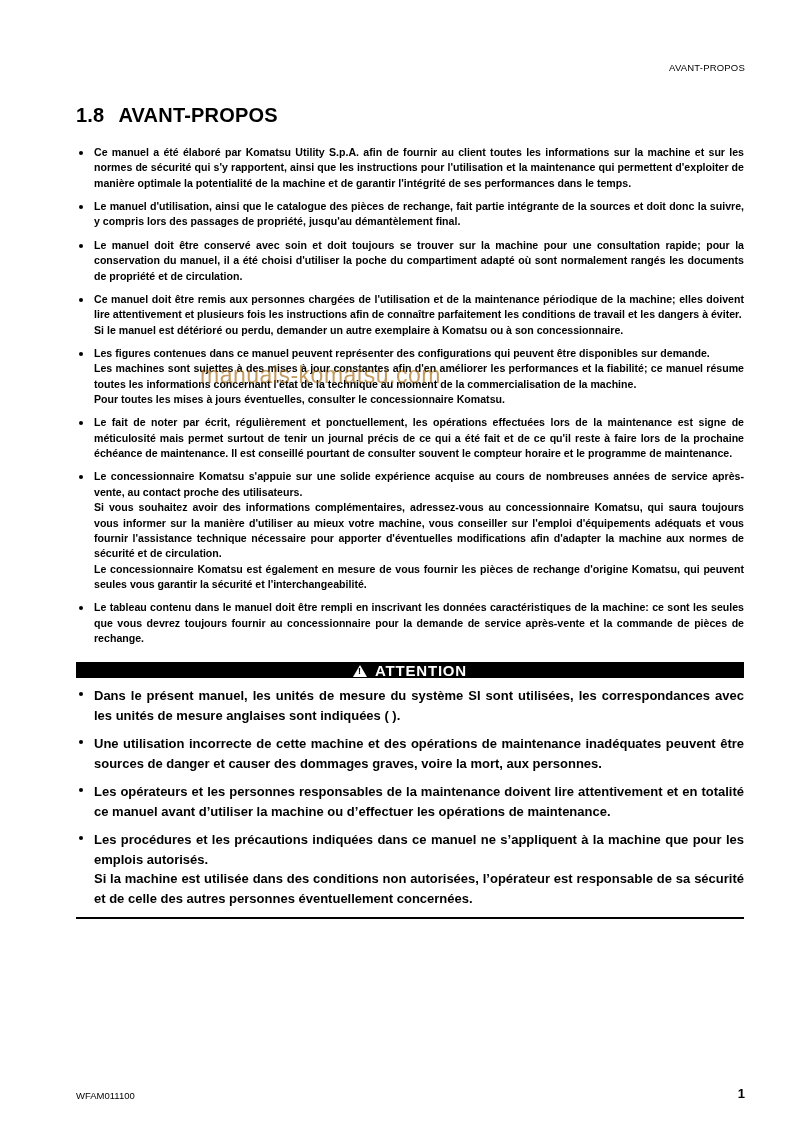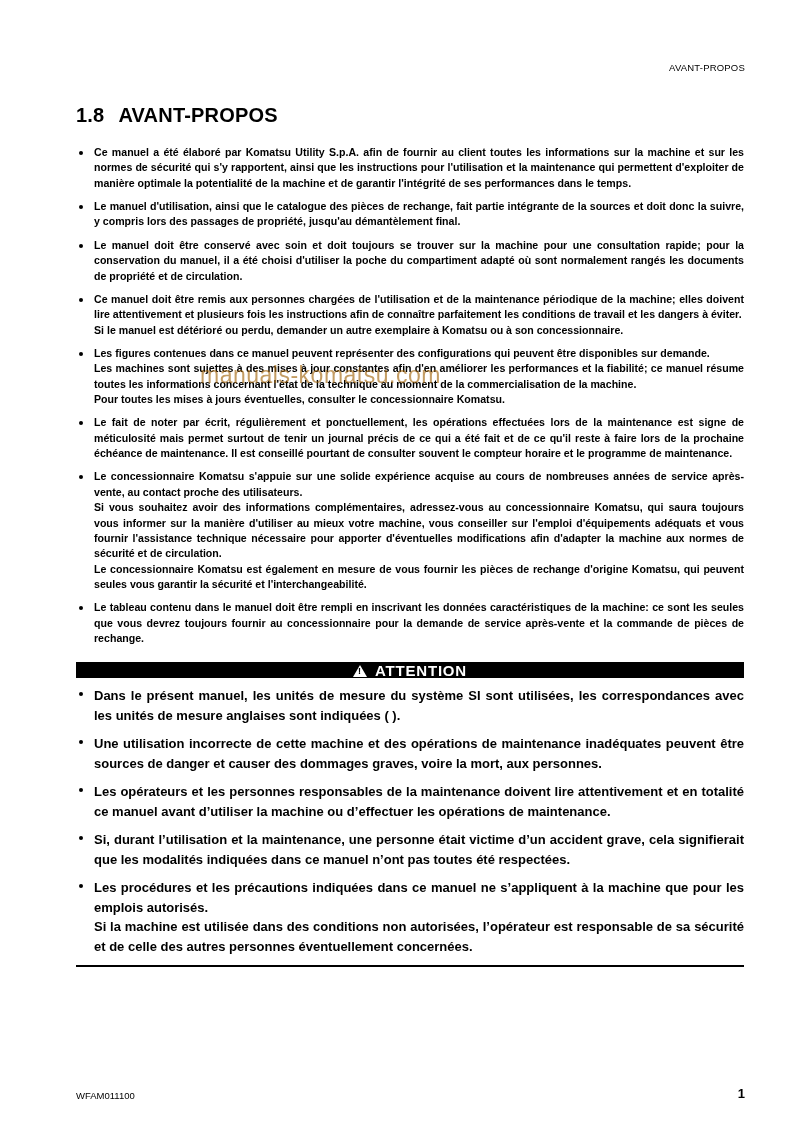--- a/index.html
+++ b/index.html
@@ -213,23 +213,20 @@
       <li>
           <p>Dans le présent manuel, les unités de mesure du système SI sont utilisées, les correspondances avec les unités de mesure anglaises sont indiquées ( ).</p>
         </li>
       <li>
           <p>Une utilisation incorrecte de cette machine et des opérations de maintenance inadéquates peuvent être sources de danger et causer des dommages graves, voire la mort, aux personnes.</p>
         </li>
       <li>
           <p>Les opérateurs et les personnes responsables de la maintenance doivent lire attentivement et en totalité ce manuel avant d’utiliser la machine ou d’effectuer les opérations de maintenance.</p>
         </li>
       <li>
-          <p>Si, durant l’utilisation et la maintenance, une personne était victime d’un accident grave, cela signifierait que les modalités indiquées dans ce manuel n’ont pas toutes été respectées.</p>
-        </li>
-      <li>
           <p>Les procédures et les précautions indiquées dans ce manuel ne s’appliquent à la machine que pour les emplois autorisés.<br>Si la machine est utilisée dans des conditions non autorisées, l’opérateur est responsable de sa sécurité et de celle des autres personnes éventuellement concernées.</p>
         </li>
     </ul>
 
     <div class="bottom-rule"></div>
   </div>
 
   <div class="watermark">manuals-komatsu.com</div>
 
   <div class="footer">

